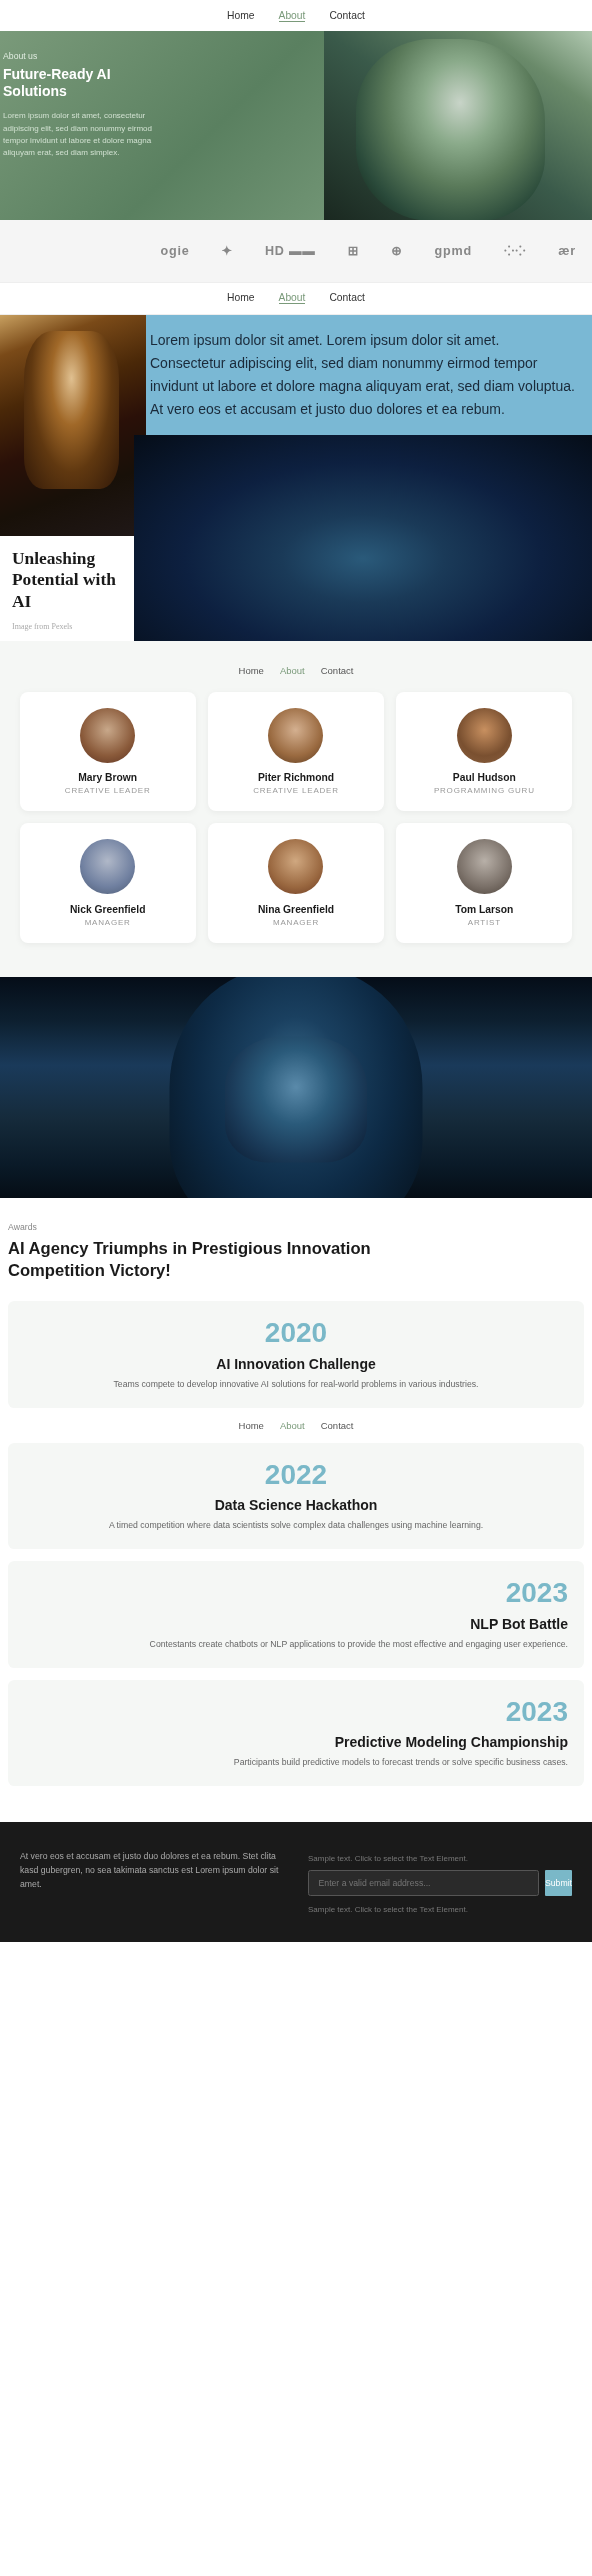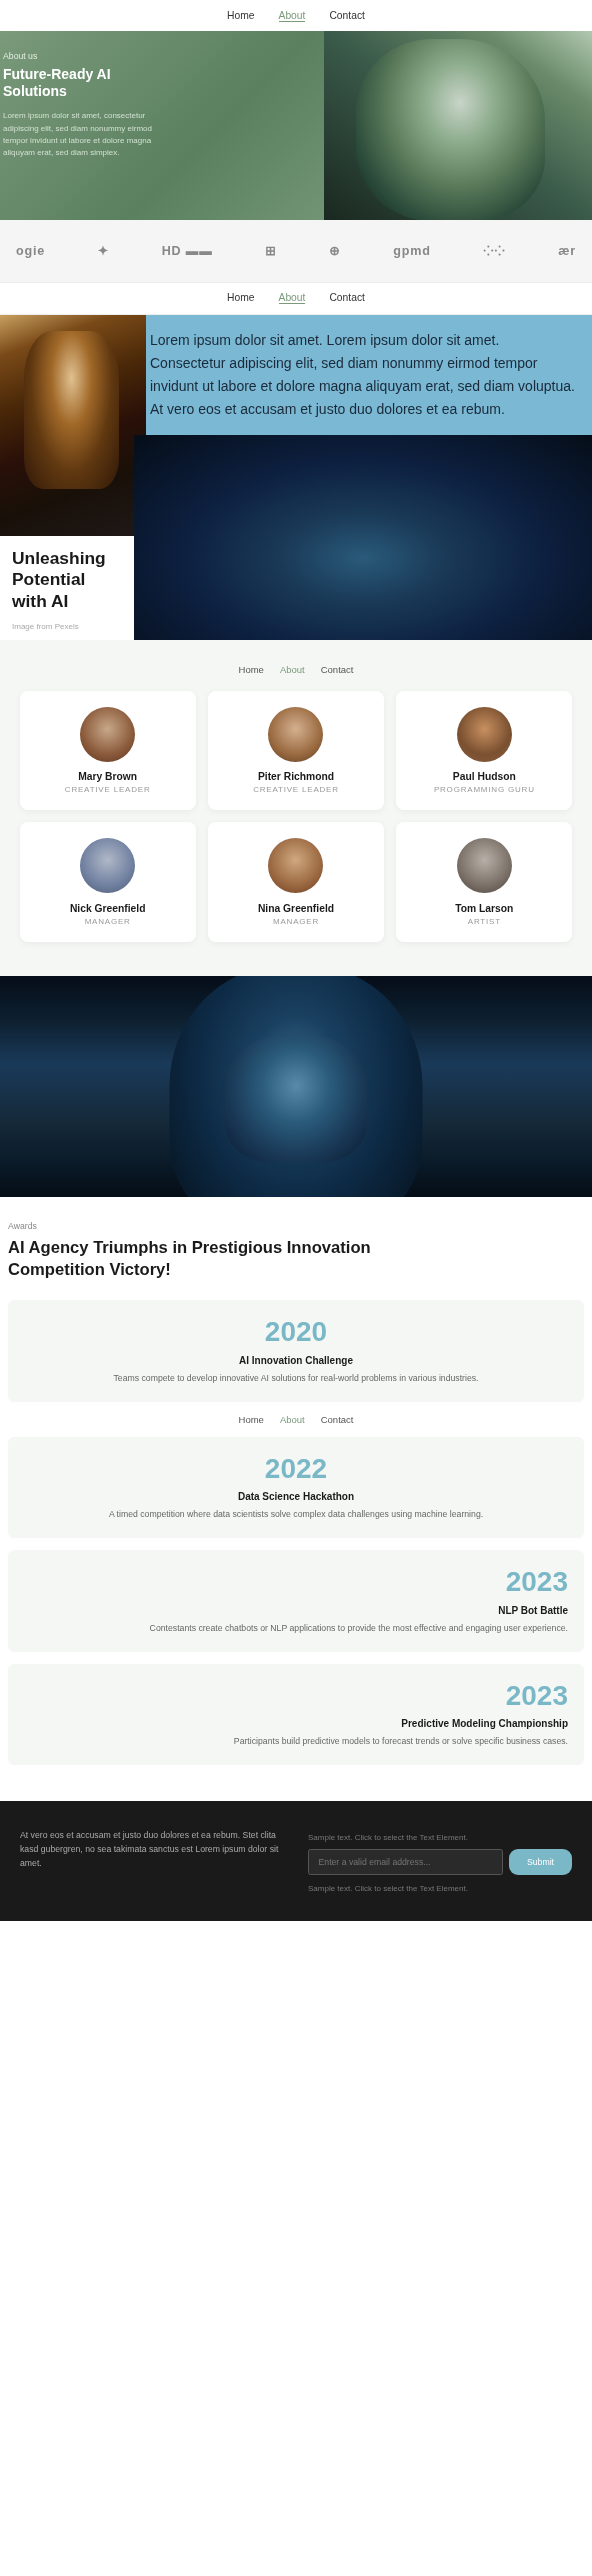--- a/index.html
+++ b/index.html
@@ -5,21 +5,21 @@
     * { margin: 0; padding: 0; box-sizing: border-box; }
     body { font-family: 'Segoe UI', Arial, sans-serif; background: #fff; width: 592px; }
 
     
     nav { display: flex; justify-content: center; gap: 24px; padding: 9.5px 0; background: #fff; }
     nav a { font-size: 10.3px; color: #333; text-decoration: none; cursor: pointer; }
     nav a.active { color: #7a9a7a; border-bottom: 1.6px solid #7a9a7a; }
 
     
     .logos { background: #f5f5f5; padding: 16px 0; }
-    .logos-row { display: flex; justify-content: space-between; align-items: center; gap: 32px; flex-wrap: wrap; padding: 6.3px 16px; }
+    .logos-row { display: flex; justify-content: flex-end; align-items: center; gap: 32px; flex-wrap: wrap; padding: 6.3px 16px; }
     .logo-item { font-size: 12.6px; font-weight: 700; color: #888; letter-spacing: 0.8px; }
 
     
     nav.nav2 { border-top: 0.8px solid #eee; border-bottom: 0.8px solid #eee; }
 
     
     .team { background: #f5f7f5; padding: 24px 16px; }
     .team-grid { display: grid; grid-template-columns: repeat(3, 1fr); gap: 12px; max-width: 553px; margin: 10px auto; }
     .team-card { background: #fff; border-radius: 8px; padding: 16px 12px; text-align: center; box-shadow: 0 1.6px 6.3px rgba(0,0,0,0.05); }
     .team-avatar { width: 55px; height: 55px; border-radius: 50%; margin: 0 auto 9.5px; overflow: hidden; }
@@ -35,38 +35,38 @@
     .nav-in-team a { font-size: 9.5px; color: #555; text-decoration: none; }
     .nav-in-team a.active { color: #7a9a7a; }
 
     
     .robot-full { height: 221px; background: linear-gradient(180deg, #0a1520 0%, #0d2535 30%, #152a3a 60%, #0a1a2a 100%); display: flex; align-items: center; justify-content: center; overflow: hidden; }
 
     
     .awards { padding: 24px 8px; background: #fff; }
     .award-card { background: #f5f7f5; border-radius: 6.3px; padding: 16px 16px; margin-bottom: 12px; text-align: center; }
     .award-year { font-size: 28px; font-weight: 700; color: #7ab8c8; margin-bottom: 6.3px; }
-    .award-name { font-size: 10px; font-weight: 600; color: #1a1a1a; margin-bottom: 6.3px; }
+    .award-name { font-size: 14px; font-weight: 600; color: #1a1a1a; margin-bottom: 6.3px; }
     .award-desc { font-size: 8.7px; color: #666; line-height: 1.6; }
 
     
     .nav-in-awards { display: flex; justify-content: center; gap: 16px; margin: 12px 0; }
     .nav-in-awards a { font-size: 9.5px; color: #555; text-decoration: none; }
     .nav-in-awards a.active { color: #7a9a7a; }
 
     
     .subscribe { background: #1a1a1a; display: flex; padding: 28px 20px; gap: 24px; }
     .subscribe-left { flex: 1; }
     .subscribe-title { font-size: 17.4px; font-weight: 700; color: #fff; line-height: 1.3; margin-bottom: 9.5px; }
     .subscribe-desc { font-size: 8.7px; color: #aaa; line-height: 1.6; }
     .subscribe-right { flex: 1; padding-top: 4px; }
     .subscribe-sample { font-size: 8px; color: #777; margin-bottom: 6.3px; }
     .subscribe-form { display: flex; gap: 6.3px; }
     .subscribe-input { flex: 1; padding: 7px 9.5px; border: 0.8px solid #555; background: #2a2a2a; color: #ccc; font-size: 8.7px; border-radius: 2.4px; }
-    .subscribe-btn { padding: 7px 18px; background: #7ab8c8; color: #fff; border: none; font-size: 8.7px; border-radius: 9px; cursor: pointer; }
+    .subscribe-btn { padding: 7px 0; background: #7ab8c8; color: #fff; border: none; font-size: 8.7px; border-radius: 1px; cursor: pointer; }
     .subscribe-sample2 { font-size: 8px; color: #777; margin-top: 9.5px; }
 
     
     .hero-section { position: relative; height: 189px; overflow: hidden; background: #8fa88f; }
     .hero-bg { position: absolute; inset: 0; background: linear-gradient(135deg, #7a9a7a 0%, #5a8060 40%, #8faf8f 100%); }
   </style>
 </head>
 <body>
 
 <nav>
@@ -104,21 +104,21 @@
 </div>
 
 <nav class="nav2">
   <a>Home</a>
   <a class="active">About</a>
   <a>Contact</a>
 </nav>
 
 <section style="display:flex;background:#fff;">
 
-  <div style="width:134px;flex-shrink:0;">
+  <div style="width:134px;flex-shrink:0;font-family:Liberation Serif, serif;">
     <div style="width:146px;height:221px;background:linear-gradient(160deg,#c8a060 0%,#7a4a18 15%,#4a2808 35%,#2a1008 55%,#181008 75%,#201818 100%);position:relative;">
       <div style="position:absolute;top:16px;left:24px;width:95px;height:158px;background:radial-gradient(ellipse at 50% 30%,#e0c090 0%,#a06828 30%,#603810 60%,#301808 100%);border-radius:30% 30% 20% 20%;"></div>
     </div>
     <div style="padding:12px 12px 8px;">
       <h2 style="font-size:17.4px;font-weight:700;color:#1a1a1a;line-height:1.25;margin-bottom:4.7px;">Unleashing Potential with AI</h2>
       <span style="font-size:8px;color:#aaa;">Image from Pexels</span>
     </div>
   </div>
 
   <div style="flex:1;display:flex;flex-direction:column;">

